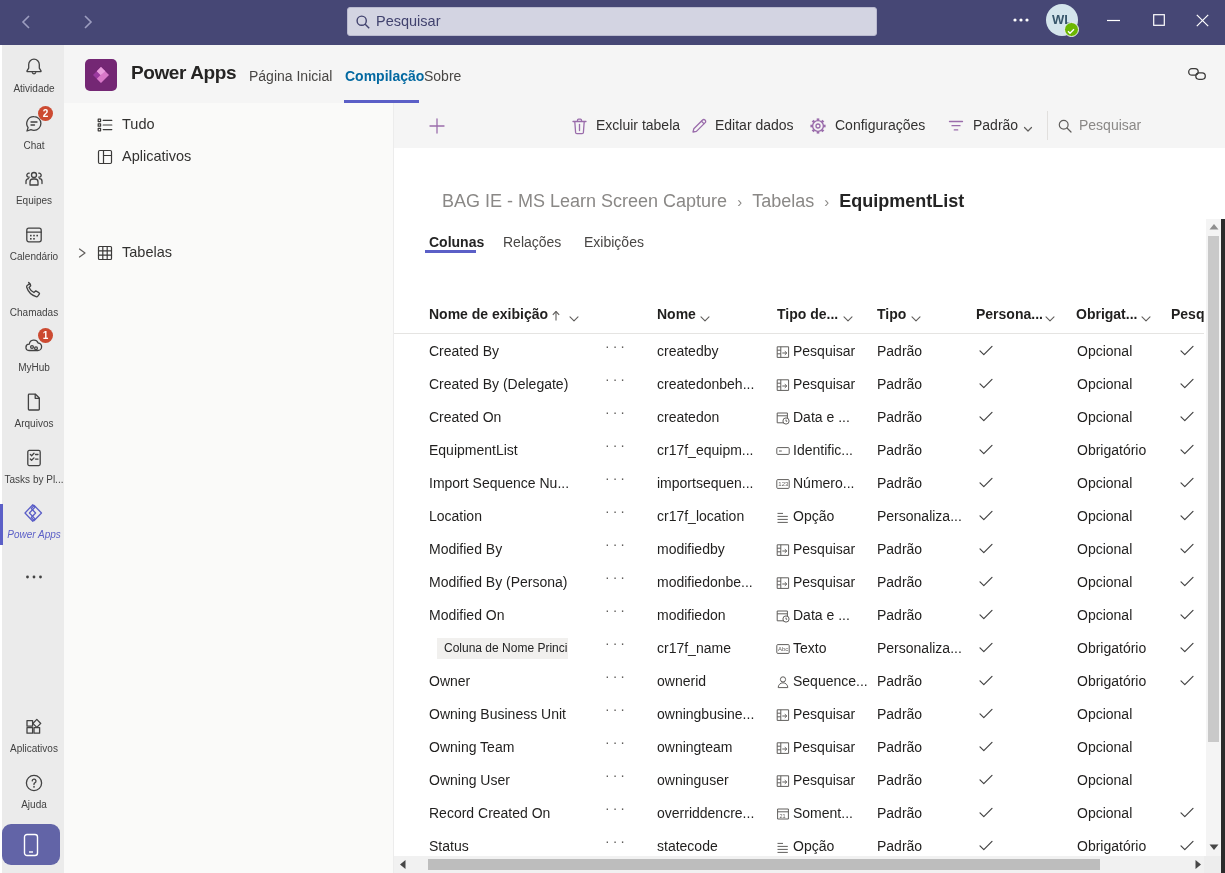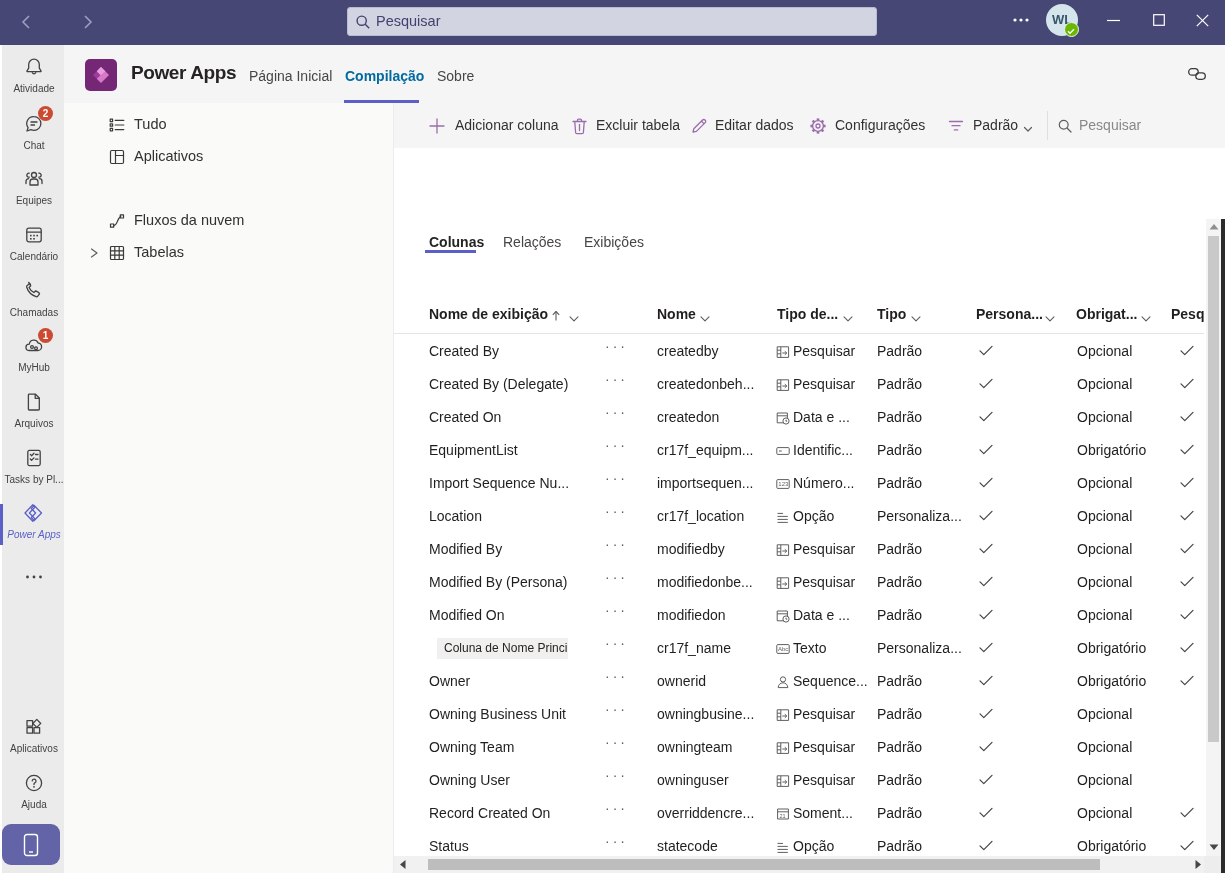--- a/index.html
+++ b/index.html
@@ -21,21 +21,21 @@
 
 
 #appheader { position:absolute; left:64px; top:45px; width:1161px; height:58px; background:#f5f5f5; }
 #palogo { position:absolute; left:21px; top:14px; width:32px; height:32px; border-radius:5px; background:#742774; }
 #apptitle { position:absolute; left:67px; top:17px; font-size:19px; font-weight:bold; letter-spacing:-0.4px; color:#252423; }
 .htab { position:absolute; top:23px; font-size:14px; color:#484644; }
 #hunderline { position:absolute; left:344px; top:100px; width:75px; height:4px; background:#5b5fc7; }
 
 
 #nav { position:absolute; left:64px; top:103px; width:330px; height:770px; background:#fafaf9; border-right:1px solid #ececec; }
-.nitem { position:absolute; left:12px; height:32px; width:330px;padding-left:33px; }
+.nitem { position:absolute; left:0; height:32px; width:330px;padding-left:33px; }
 .nitem .nicon { position:absolute; left:32px; top:7px; }
 .nitem .nchev { position:absolute; left:11px; top:8px; }
 .nitem .ntext { position:absolute; left:58px; top:7px; font-size:14.5px; color:#323130; }
 
 
 #main { position:absolute; left:394px; top:103px; width:831px; height:770px; background:#fff; }
 #toolbar { position:absolute; left:0; top:0; width:831px; height:45px; background:#f5f5f5; }
 .titem { position:absolute; top:0; height:45px; font-size:14px; color:#323130; }
 .tlabel { position:absolute; top:14px; }
 #tsep { position:absolute; left:653px; top:8px; width:1px; height:29px; background:#e1dfdd; }
@@ -187,21 +187,21 @@
   <div id="palogo">
     <svg class="abs" style="left:6px;top:6px" width="20" height="20" viewBox="0 0 20 20">
         <polygon points="10,2 2,10 10,18" fill="#9b3a9f"></polygon>
         <polygon points="10,2 18,10 10,18 5.8,13.8 9.6,10 5.8,6.2" fill="#d878c8"></polygon>
         <polygon points="10,2 14.3,6.3 9.6,10 5.8,6.2" fill="#e99ddd"></polygon>
       </svg>
   </div>
   <div id="apptitle">Power Apps</div>
   <div class="htab" style="left:185px">Página Inicial</div>
   <div class="htab" style="left:281px;color:#0369a1;font-weight:bold">Compilação</div>
-  <div class="htab" style="left:373px">Sobre</div>
+  <div class="htab" style="left:360px">Sobre</div>
   <svg class="abs" style="left:1124px;top:23px" width="18" height="12" viewBox="0 0 18 12">
       <rect x="0.7" y="0.7" width="9.5" height="6.5" rx="3.2" fill="none" stroke="#3b3a39" stroke-width="1.3"></rect>
       <rect x="7.8" y="4.8" width="9.5" height="6.5" rx="3.2" fill="none" stroke="#3b3a39" stroke-width="1.3"></rect>
     </svg>
 </div>
 <div id="hunderline"></div>
 
 <div id="nav">
   <div class="nitem" style="top:6px">
       <span class="nicon"><svg width="18" height="18" viewBox="0 0 18 18">
@@ -215,28 +215,20 @@
       <span class="ntext">Tudo</span>
     </div>
   <div class="nitem" style="top:38px">
       <span class="nicon"><svg width="18" height="18" viewBox="0 0 18 18">
           <rect x="2.5" y="2.5" width="13" height="13" rx="1.2" fill="none" stroke="#3b3a39" stroke-width="1.2" stroke-linecap="round" stroke-linejoin="round"></rect>
           <line x1="7.5" y1="2.5" x2="7.5" y2="15.5" fill="none" stroke="#3b3a39" stroke-width="1.2" stroke-linecap="round" stroke-linejoin="round"></line>
           <line x1="7.5" y1="7.5" x2="15.5" y2="7.5" fill="none" stroke="#3b3a39" stroke-width="1.2" stroke-linecap="round" stroke-linejoin="round"></line>
         </svg></span>
       <span class="ntext">Aplicativos</span>
     </div>
-  <div class="nitem" style="top:102px">
-      <span class="nicon"><svg width="18" height="18" viewBox="0 0 18 18">
-          <rect x="2.5" y="12" width="3.2" height="3.2" fill="none" stroke="#3b3a39" stroke-width="1.2" stroke-linecap="round" stroke-linejoin="round"></rect>
-          <rect x="12.3" y="2.8" width="3.2" height="3.2" fill="none" stroke="#3b3a39" stroke-width="1.2" stroke-linecap="round" stroke-linejoin="round"></rect>
-          <path d="M5.7 13.6c3.2 0 3-4 5.2-7.2 .6-.9 1-1.5 1.9-2" fill="none" stroke="#3b3a39" stroke-width="1.2" stroke-linecap="round" stroke-linejoin="round"></path>
-        </svg></span>
-      <span class="ntext">Fluxos da nuvem</span>
-    </div>
   <div class="nitem" style="top:134px">
       <span class="nchev"><svg width="14" height="16" viewBox="0 0 14 16">
           <polyline points="4.5,4 10,8 4.5,12" fill="none" stroke="#605e5c" stroke-width="1.2" stroke-linecap="round" stroke-linejoin="round"></polyline>
         </svg></span>
       <span class="nicon"><svg width="18" height="18" viewBox="0 0 18 18">
           <rect x="2.5" y="2.5" width="13" height="13" rx="1" fill="none" stroke="#3b3a39" stroke-width="1.2" stroke-linecap="round" stroke-linejoin="round"></rect>
           <line x1="2.5" y1="6.8" x2="15.5" y2="6.8" fill="none" stroke="#3b3a39" stroke-width="1.2" stroke-linecap="round" stroke-linejoin="round"></line>
           <line x1="2.5" y1="11.2" x2="15.5" y2="11.2" fill="none" stroke="#3b3a39" stroke-width="1.2" stroke-linecap="round" stroke-linejoin="round"></line>
           <line x1="6.8" y1="2.5" x2="6.8" y2="15.5" fill="none" stroke="#3b3a39" stroke-width="1.2" stroke-linecap="round" stroke-linejoin="round"></line>
           <line x1="11.2" y1="2.5" x2="11.2" y2="15.5" fill="none" stroke="#3b3a39" stroke-width="1.2" stroke-linecap="round" stroke-linejoin="round"></line>
@@ -244,21 +236,20 @@
       <span class="ntext">Tabelas</span>
     </div>
 </div>
 
 <div id="main">
   <div id="toolbar">
     <span class="abs" style="left:34px;top:14px"><svg width="18" height="18" viewBox="0 0 18 18">
           <line x1="9" y1="2" x2="9" y2="16" fill="none" stroke="#9a6cab" stroke-width="1.3" stroke-linecap="round" stroke-linejoin="round"></line>
           <line x1="2" y1="9" x2="16" y2="9" fill="none" stroke="#9a6cab" stroke-width="1.3" stroke-linecap="round" stroke-linejoin="round"></line>
         </svg></span>
-      <span class="titem tlabel" style="left:61px">Adicionar coluna</span>
     <span class="abs" style="left:177px;top:14px"><svg width="17" height="18" viewBox="0 0 17 18">
           <line x1="2" y1="4.5" x2="15" y2="4.5" fill="none" stroke="#9a6cab" stroke-width="1.3" stroke-linecap="round" stroke-linejoin="round"></line>
           <path d="M6.5 4.2v-1a1 1 0 0 1 1-1h2a1 1 0 0 1 1 1v1" fill="none" stroke="#9a6cab" stroke-width="1.3" stroke-linecap="round" stroke-linejoin="round"></path>
           <path d="M3.8 4.8l.8 10.7a1.3 1.3 0 0 0 1.3 1.2h5.2a1.3 1.3 0 0 0 1.3-1.2l.8-10.7" fill="none" stroke="#9a6cab" stroke-width="1.3" stroke-linecap="round" stroke-linejoin="round"></path>
           <line x1="8.5" y1="7.5" x2="8.5" y2="13.5" fill="none" stroke="#9a6cab" stroke-width="1.3" stroke-linecap="round" stroke-linejoin="round"></line>
         </svg></span>
       <span class="titem tlabel" style="left:202px">Excluir tabela</span>
     <span class="abs" style="left:296px;top:14px"><svg width="18" height="18" viewBox="0 0 18 18">
           <path d="M3 15l.8-3.2L12.6 3a1.6 1.6 0 0 1 2.3 0l.3.3a1.6 1.6 0 0 1 0 2.3l-8.8 8.8z" fill="none" stroke="#9a6cab" stroke-width="1.3" stroke-linecap="round" stroke-linejoin="round"></path>
           <line x1="11.5" y1="4.2" x2="13.9" y2="6.6" fill="none" stroke="#9a6cab" stroke-width="1.3" stroke-linecap="round" stroke-linejoin="round"></line>
@@ -286,20 +277,21 @@
     <span class="abs" style="left:628px;top:18px"><svg width="12" height="12" viewBox="0 0 12 12">
           <polyline points="2.5,4.5 6,8 9.5,4.5" fill="none" stroke="#605e5c" stroke-width="1.2" stroke-linecap="round" stroke-linejoin="round"></polyline>
         </svg></span>
     <span id="tsep"></span>
     <span class="abs" style="left:663px;top:15px"><svg width="16" height="16" viewBox="0 0 16 16">
           <circle cx="6.7" cy="6.7" r="4.4" fill="none" stroke="#605e5c" stroke-width="1.2" stroke-linecap="round" stroke-linejoin="round"></circle>
           <line x1="10" y1="10" x2="14" y2="14" fill="none" stroke="#605e5c" stroke-width="1.2" stroke-linecap="round" stroke-linejoin="round"></line>
         </svg></span>
       <span class="titem tlabel" style="left:685px;color:#8a8886">Pesquisar</span>
 </div>
+  <div id="crumb">BAG IE - MS Learn Screen Capture<span class="crumbsep">›</span>Tabelas<span class="crumbsep">›</span><b>EquipmentList</b></div>
   <div class="ctab" style="left:35px;font-weight:bold;color:#242424">Colunas</div>
   <div class="ctab" style="left:109px">Relações</div>
   <div class="ctab" style="left:190px">Exibições</div>
   <div id="ctabu"></div>
   <div id="thead">
     <span class="hcell" style="left:35px">Nome de exibição</span>
     <span class="abs" style="left:157px;top:13px"><svg width="10" height="12" viewBox="0 0 10 12">
           <line x1="5" y1="1.5" x2="5" y2="10.5" stroke="#605e5c" stroke-width="1.1"></line>
           <polyline points="1.8,4.8 5,1.5 8.2,4.8" fill="none" stroke="#605e5c" stroke-width="1.1" stroke-linejoin="round"></polyline>
         </svg></span>

